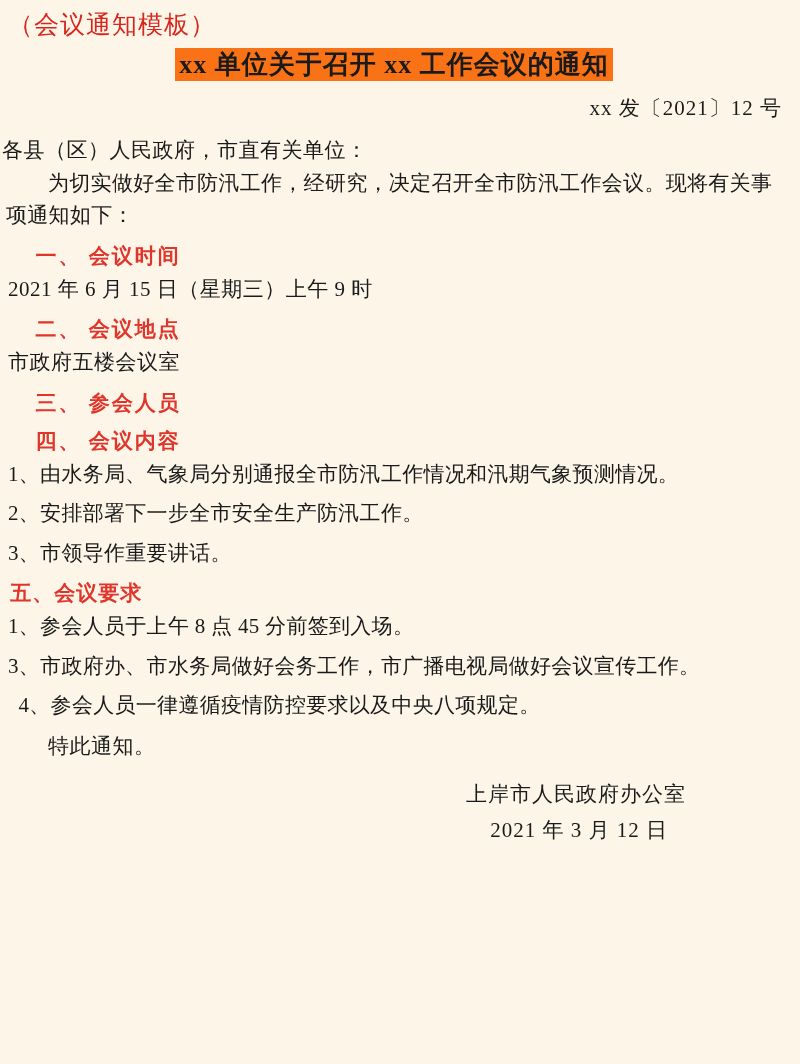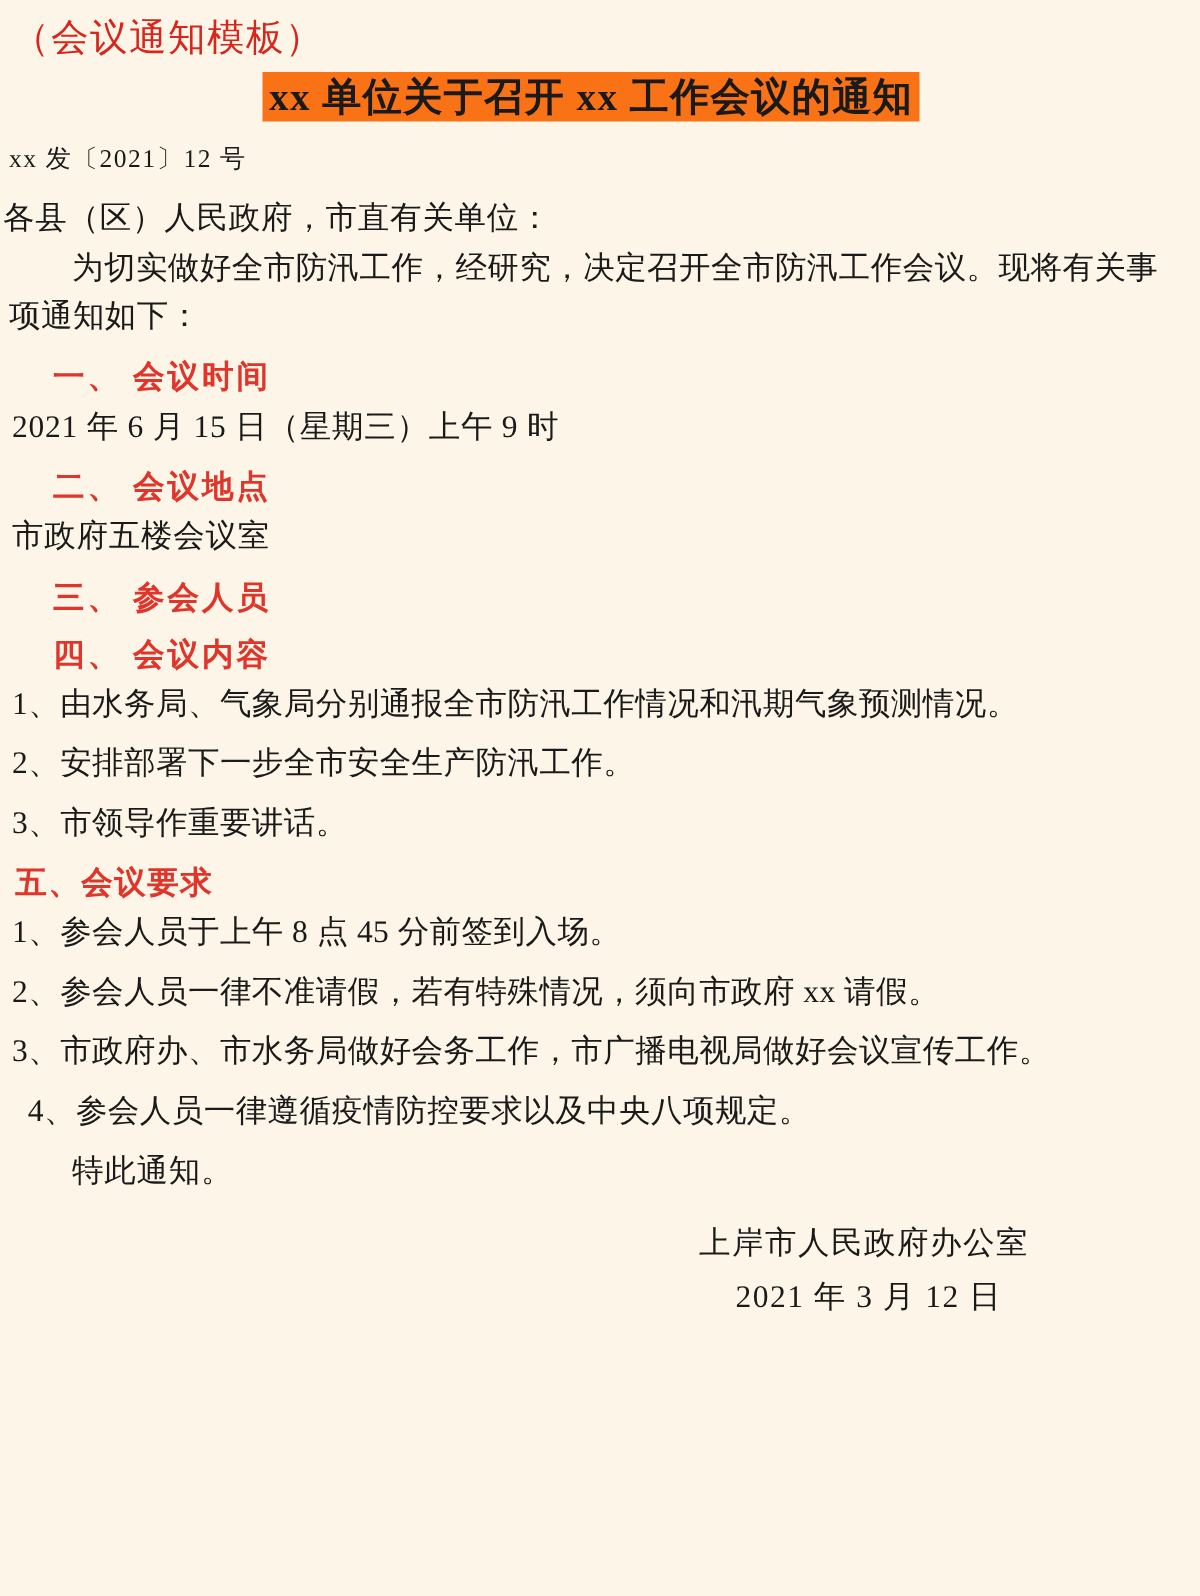--- a/index.html
+++ b/index.html
@@ -33,22 +33,22 @@
     font-size: 26px;
     font-weight: bold;
     letter-spacing: 1px;
     margin: 6px 0 2px 0;
   }
   .doc-title .hl {
     background: #f97316;
     padding: 2px 4px;
   }
   .doc-number {
-    text-align: left;
-    font-size: 17px;
+    text-align: right;
+    font-size: 21px;
     margin: 12px 0 14px 0;
     letter-spacing: 1px;
   }
   .addressee {
     font-size: 21px;
     margin: 0 0 4px -4px;
     letter-spacing: 0.5px;
   }
   .para {
     font-size: 21px;
@@ -129,21 +129,20 @@
 
   <div class="section-head">三、  参会人员</div>
 
   <div class="section-head">四、  会议内容</div>
   <div class="list-line">1、由水务局、气象局分别通报全市防汛工作情况和汛期气象预测情况。</div>
   <div class="list-line">2、安排部署下一步全市安全生产防汛工作。</div>
   <div class="list-line">3、市领导作重要讲话。</div>
 
   <div class="section-head tight">五、会议要求</div>
   <div class="list-line">1、参会人员于上午 8 点 45 分前签到入场。</div>
-  <div class="list-line">2、参会人员一律不准请假，若有特殊情况，须向市政府 xx 请假。</div>
   <div class="list-line">3、市政府办、市水务局做好会务工作，市广播电视局做好会议宣传工作。</div>
   <div class="list-line ind">4、参会人员一律遵循疫情防控要求以及中央八项规定。</div>
 
   <div class="closing">特此通知。</div>
 
   <div class="signature">
     <div>上岸市人民政府办公室</div>
     <div class="sig-date">2021 年 3 月 12 日</div>
   </div>
 

